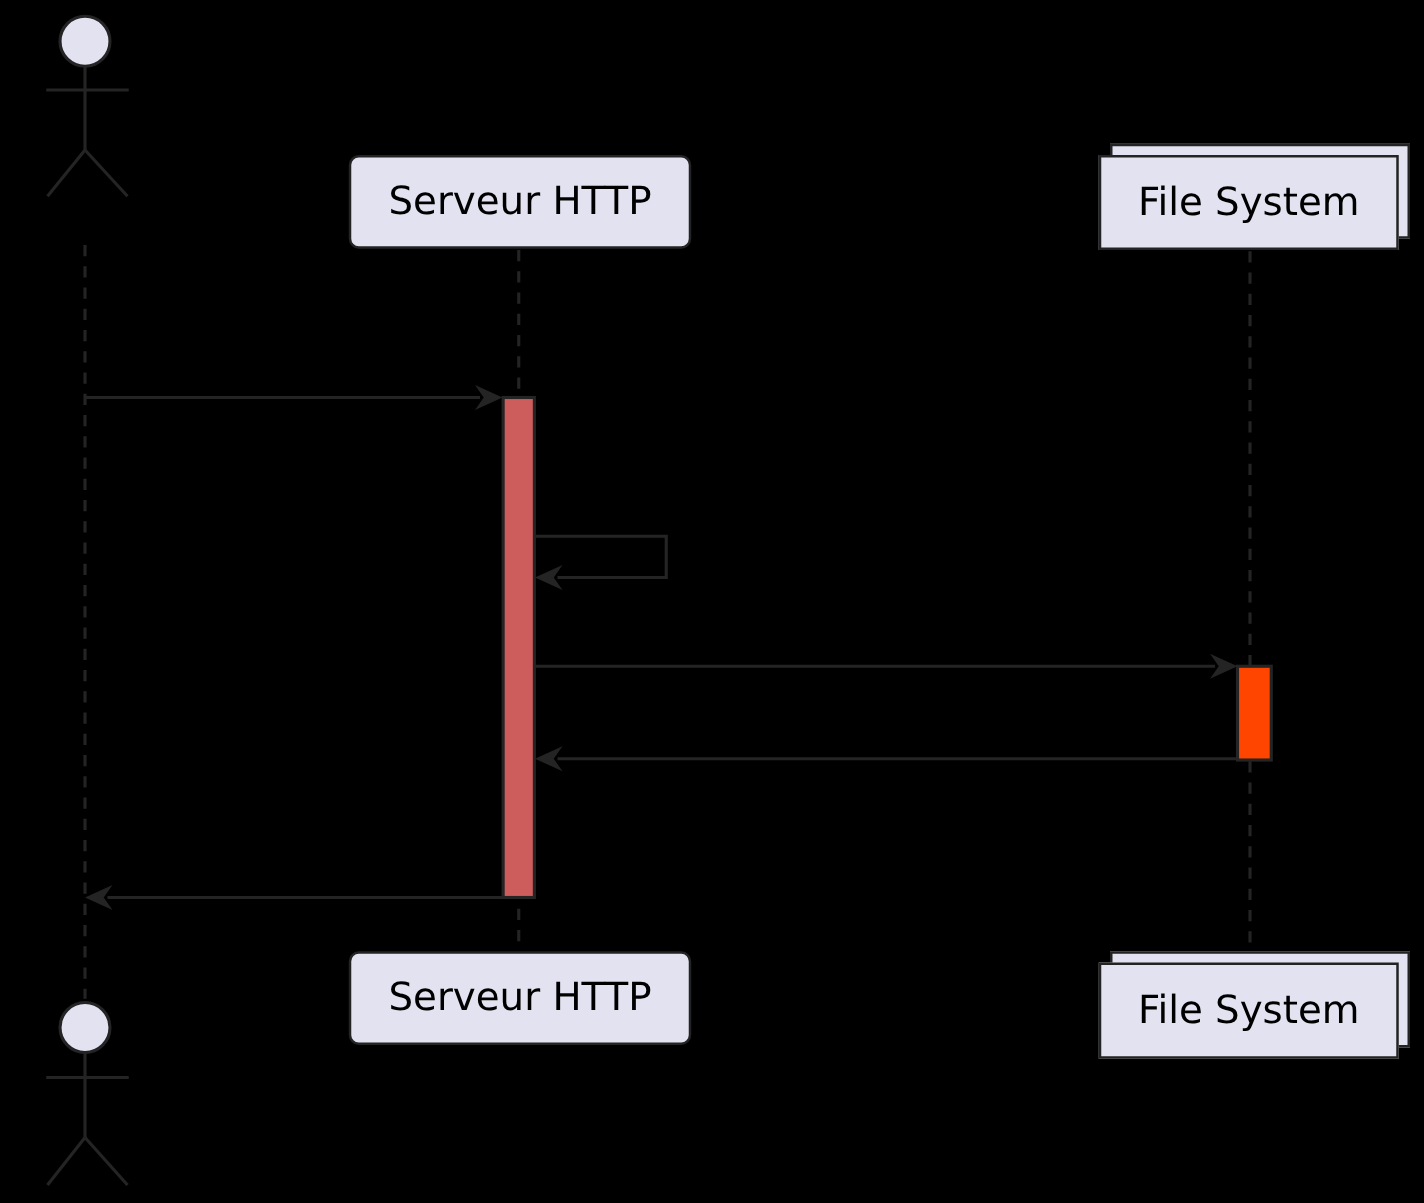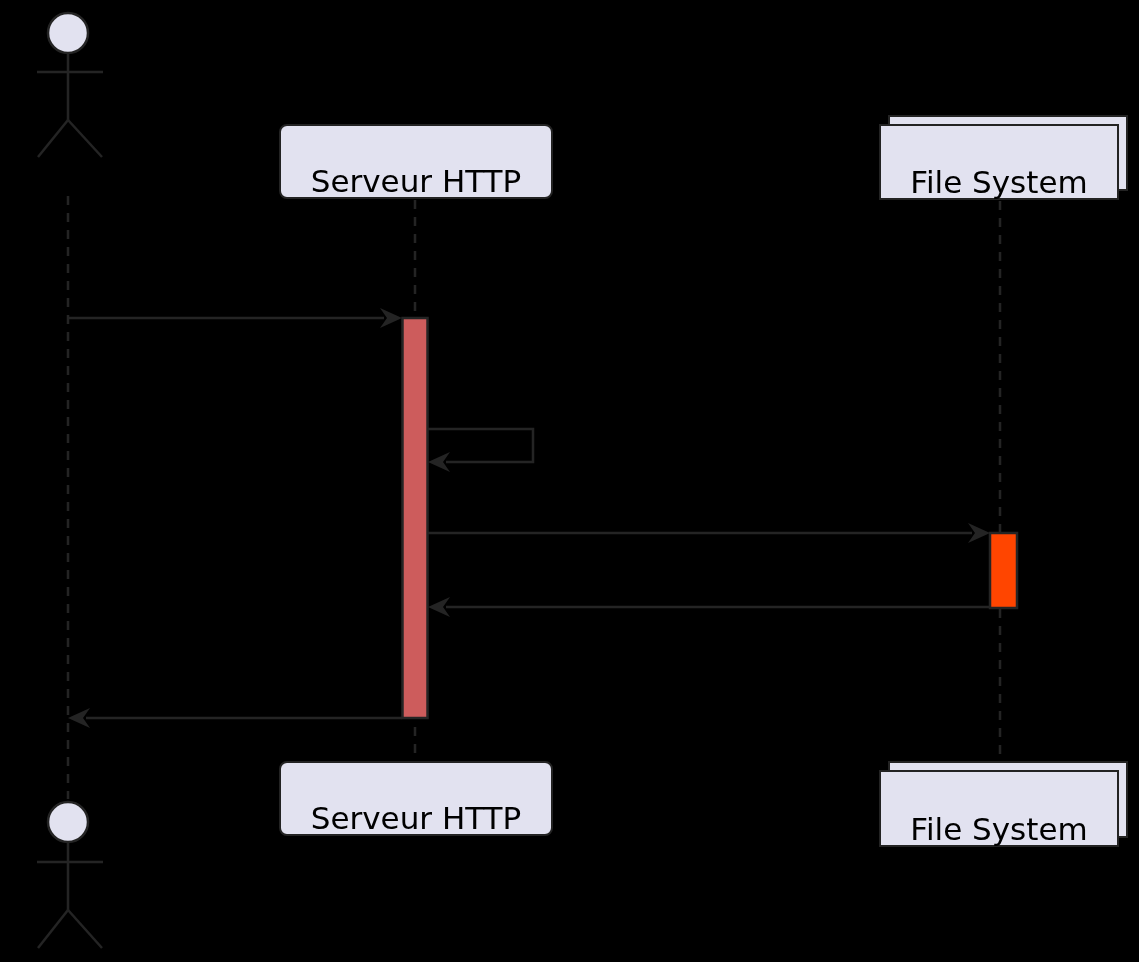--- a/index.html
+++ b/index.html
@@ -23,21 +23,21 @@
   .arrowhead { fill: var(--c-line); stroke: none; }
   .actor-part { stroke: var(--c-line); stroke-width: 2.5; fill: none; }
   .actor-head { fill: var(--c-participant-fill); stroke: var(--c-line); stroke-width: 2.5; }
   .act-server { fill: var(--c-activation-server); stroke: var(--c-line); stroke-width: 2.5; }
   .act-fs { fill: var(--c-activation-filesystem); stroke: var(--c-line); stroke-width: 2.5; }
   .pbox {
     position: absolute; box-sizing: border-box;
     background: var(--c-participant-fill);
     border: 2.5px solid var(--c-participant-border);
     color: var(--c-text);
-    display: flex; align-items: flex-end; justify-content: center;
+    display: flex; align-items: center; justify-content: center;
     font-size: 31px; line-height: 1; white-space: nowrap;
   }
   .rounded { border-radius: 8px; }
   .coll-back {
     position: absolute; box-sizing: border-box;
     background: var(--c-participant-fill);
     border: 2.5px solid var(--c-participant-border);
   }
 </style>
 </head>

